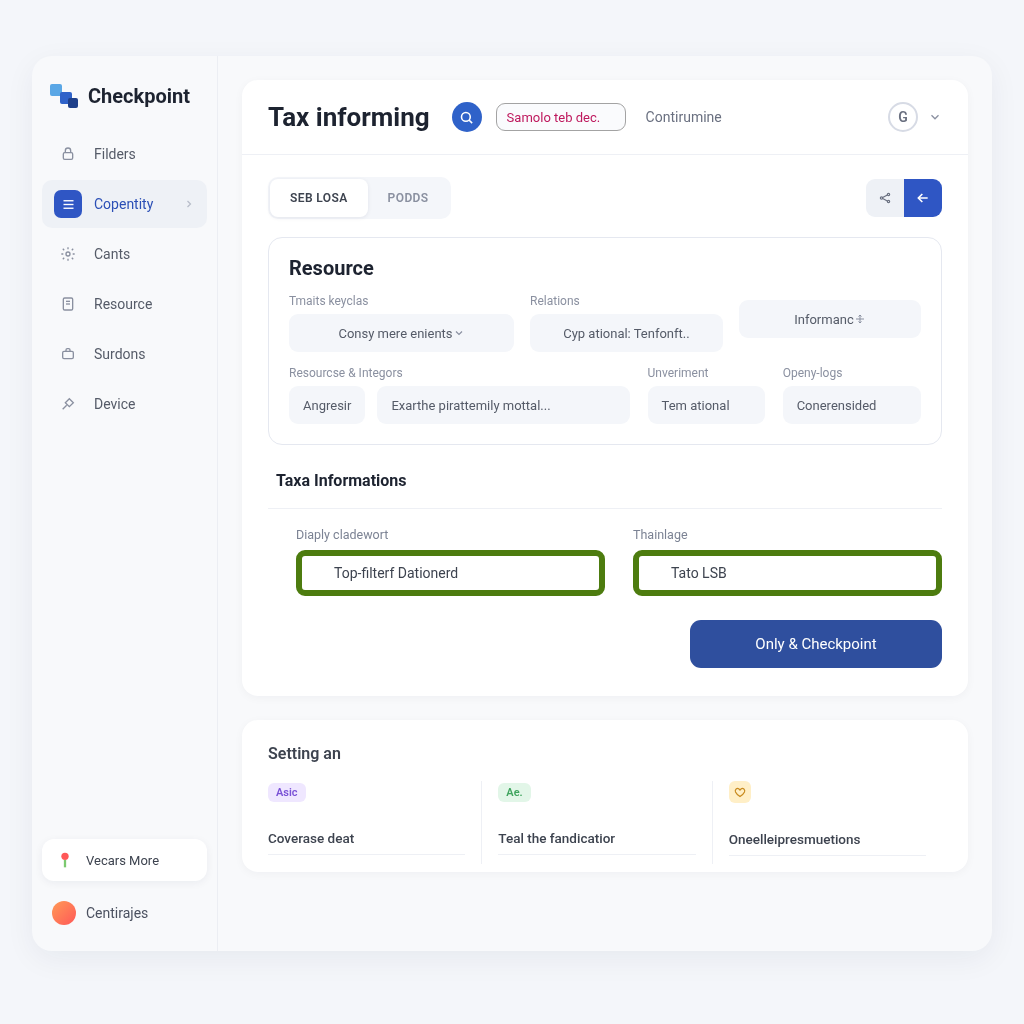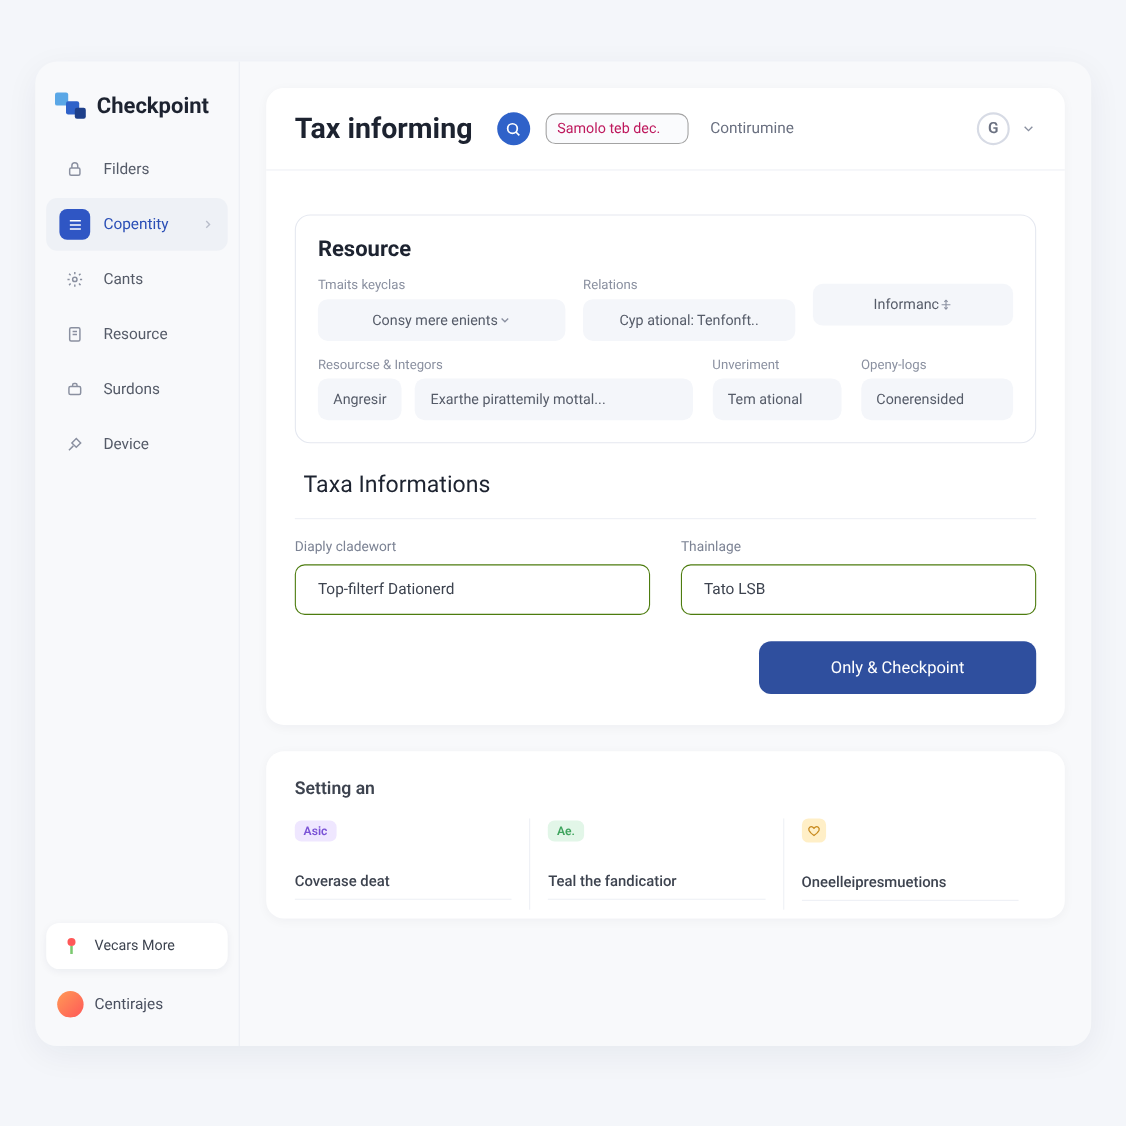--- a/index.html
+++ b/index.html
@@ -44,26 +44,26 @@
   .tab-act.dark { background: #2f56c4; color: #fff; }
   .resource-panel { margin-top: 18px; border: 1px solid #e5e8f0; border-radius: 14px; padding: 18px 20px 20px; }
   .panel-title { font-size: 20px; font-weight: 700; color: #1d2330; margin-bottom: 14px; }
   .field-row { display: flex; gap: 16px; margin-bottom: 14px; }
   .field { flex: 1; display: flex; flex-direction: column; gap: 6px; }
   .field-label { font-size: 12px; color: #8a90a0; }
   .field-input { height: 38px; background: #f4f6fa; border-radius: 9px; display: flex; align-items: center; justify-content: center; padding: 0 12px; font-size: 13px; color: #555b68; }
   .chip-row { display: flex; gap: 12px; }
   .chip-col { display: flex; flex-direction: column; gap: 6px; }
   .chip { height: 38px; background: #f4f6fa; border-radius: 9px; display: flex; align-items: center; padding: 0 14px; font-size: 13px; color: #555b68; white-space: nowrap; }
-  .section-title { font-size: 21px; font-weight: 400; color: #1d2330; margin: 26px 0 0 8px; }
+  .section-title { font-size: 16px; font-weight: 700; color: #1d2330; margin: 26px 0 0 8px; }
   .divider { height: 1px; background: #eef0f5; margin: 18px 0 18px; }
-  .form-row { display: flex; gap: 28px; }
+  .form-row { display: flex; gap: 28px; margin-left: 28px; }
   .text-field { flex: 1; display: flex; flex-direction: column; gap: 8px; }
   .tf-label { font-size: 12.5px; color: #7c8394; }
-  .tf-input { height: 46px; border: 1px solid #4d7c0f; border-radius: 9px; padding: 0 20px; font-size: 14px; color: #3d434f; background: #fff; }
+  .tf-input { height: 46px; border: 6px solid #4d7c0f; border-radius: 9px; padding: 0 32px; font-size: 14px; color: #3d434f; background: #fff; }
   .primary-btn { margin-top: 24px; margin-left: auto; width: 252px; height: 48px; background: #2f4f9e; color: #fff; border-radius: 11px; display: flex; align-items: center; justify-content: center; font-size: 15px; font-weight: 400; cursor: pointer; }
   .card2 { background: #fff; border-radius: 16px; margin: 24px 24px 0 24px; box-shadow: 0 2px 10px rgba(20,30,60,0.04); padding: 24px 26px 8px; }
   .card2 h3 { font-size: 16px; font-weight: 600; color: #3d434f; margin-bottom: 18px; }
   .cols3 { display: flex; gap: 0; }
   .col3 { flex: 1; padding: 0 16px; border-left: 1px solid #eef0f5; }
   .col3:first-child { border-left: none; padding-left: 0; }
   .badge { display: inline-block; font-size: 11px; font-weight: 600; padding: 3px 8px; border-radius: 6px; margin-bottom: 8px; }
   .b-purple { background: #efe7ff; color: #7a52d6; }
   .b-green { background: #e2f6e8; color: #3fa45e; }
   .b-yellow { background: #ffefc7; color: #c88a1e; width: 22px; height: 22px; border-radius: 6px; display: inline-flex; align-items: center; justify-content: center; padding: 0; }
@@ -181,20 +181,43 @@
           </div>
           <span style="color:#8a90a0">
             <svg width="14" height="14" viewBox="0 0 24 24" fill="none" stroke="currentColor" stroke-width="2.2">
                 <polyline points="6 9 12 15 18 9"></polyline>
               </svg>
           </span>
         </div>
       </div>
 
       <div class="card-body">
+        <div class="tabs-row">
+          <div class="tabs">
+            <div class="tab active">SEB LOSA</div>
+            <div class="tab">PODDS</div>
+          </div>
+          <div class="tab-actions">
+            <div class="tab-act">
+              <svg width="14" height="14" viewBox="0 0 24 24" fill="none" stroke="currentColor" stroke-width="2">
+                  <circle cx="6" cy="12" r="2"></circle>
+                  <circle cx="18" cy="6" r="2"></circle>
+                  <circle cx="18" cy="18" r="2"></circle>
+                  <line x1="8" y1="11" x2="16" y2="7"></line>
+                  <line x1="8" y1="13" x2="16" y2="17"></line>
+                </svg>
+            </div>
+            <div class="tab-act dark">
+              <svg width="16" height="16" viewBox="0 0 24 24" fill="none" stroke="currentColor" stroke-width="2.4">
+                  <line x1="19" y1="12" x2="5" y2="12"></line>
+                  <polyline points="11 6 5 12 11 18"></polyline>
+                </svg>
+            </div>
+          </div>
+        </div>
 
         <div class="resource-panel">
           <div class="panel-title">Resource</div>
           <div class="field-row">
             <div class="field" style="flex:1.05">
               <div class="field-label">Tmaits keyclas</div>
               <div class="field-input">
                 <span>Consy mere enients</span>
                 <svg width="12" height="12" viewBox="0 0 24 24" fill="none" stroke="#8a90a0" stroke-width="2.4">
                     <polyline points="6 9 12 15 18 9"></polyline>

